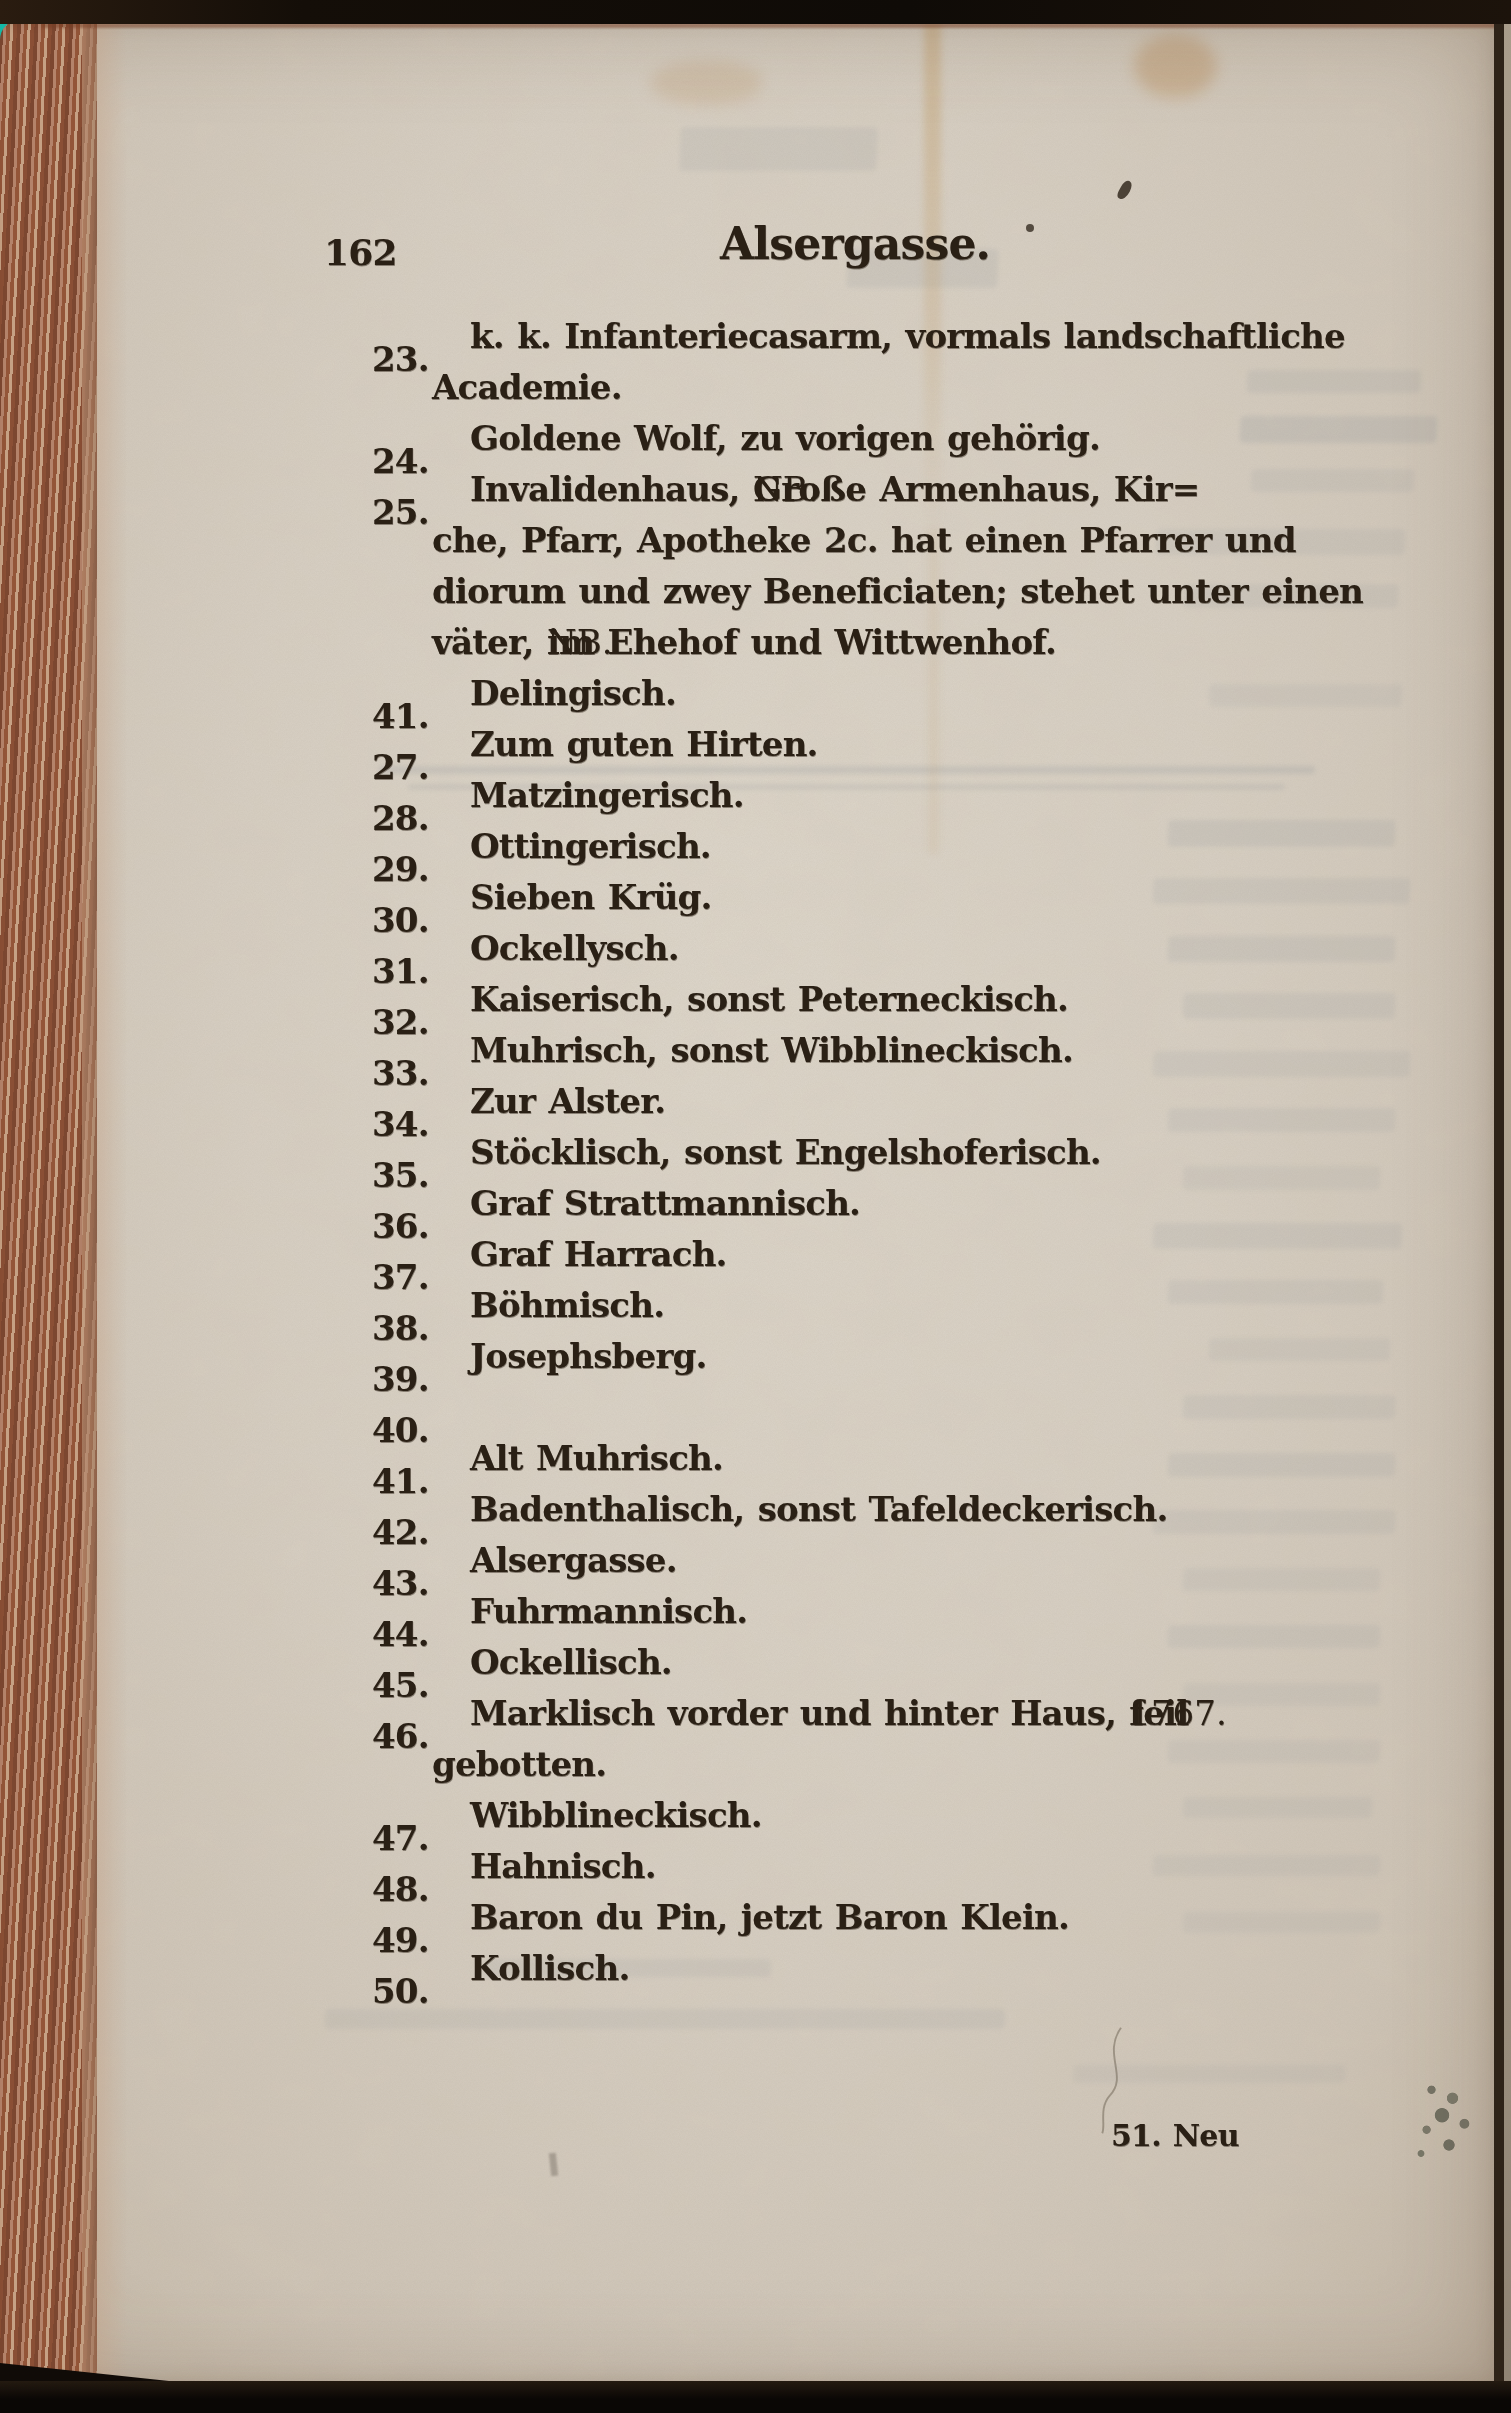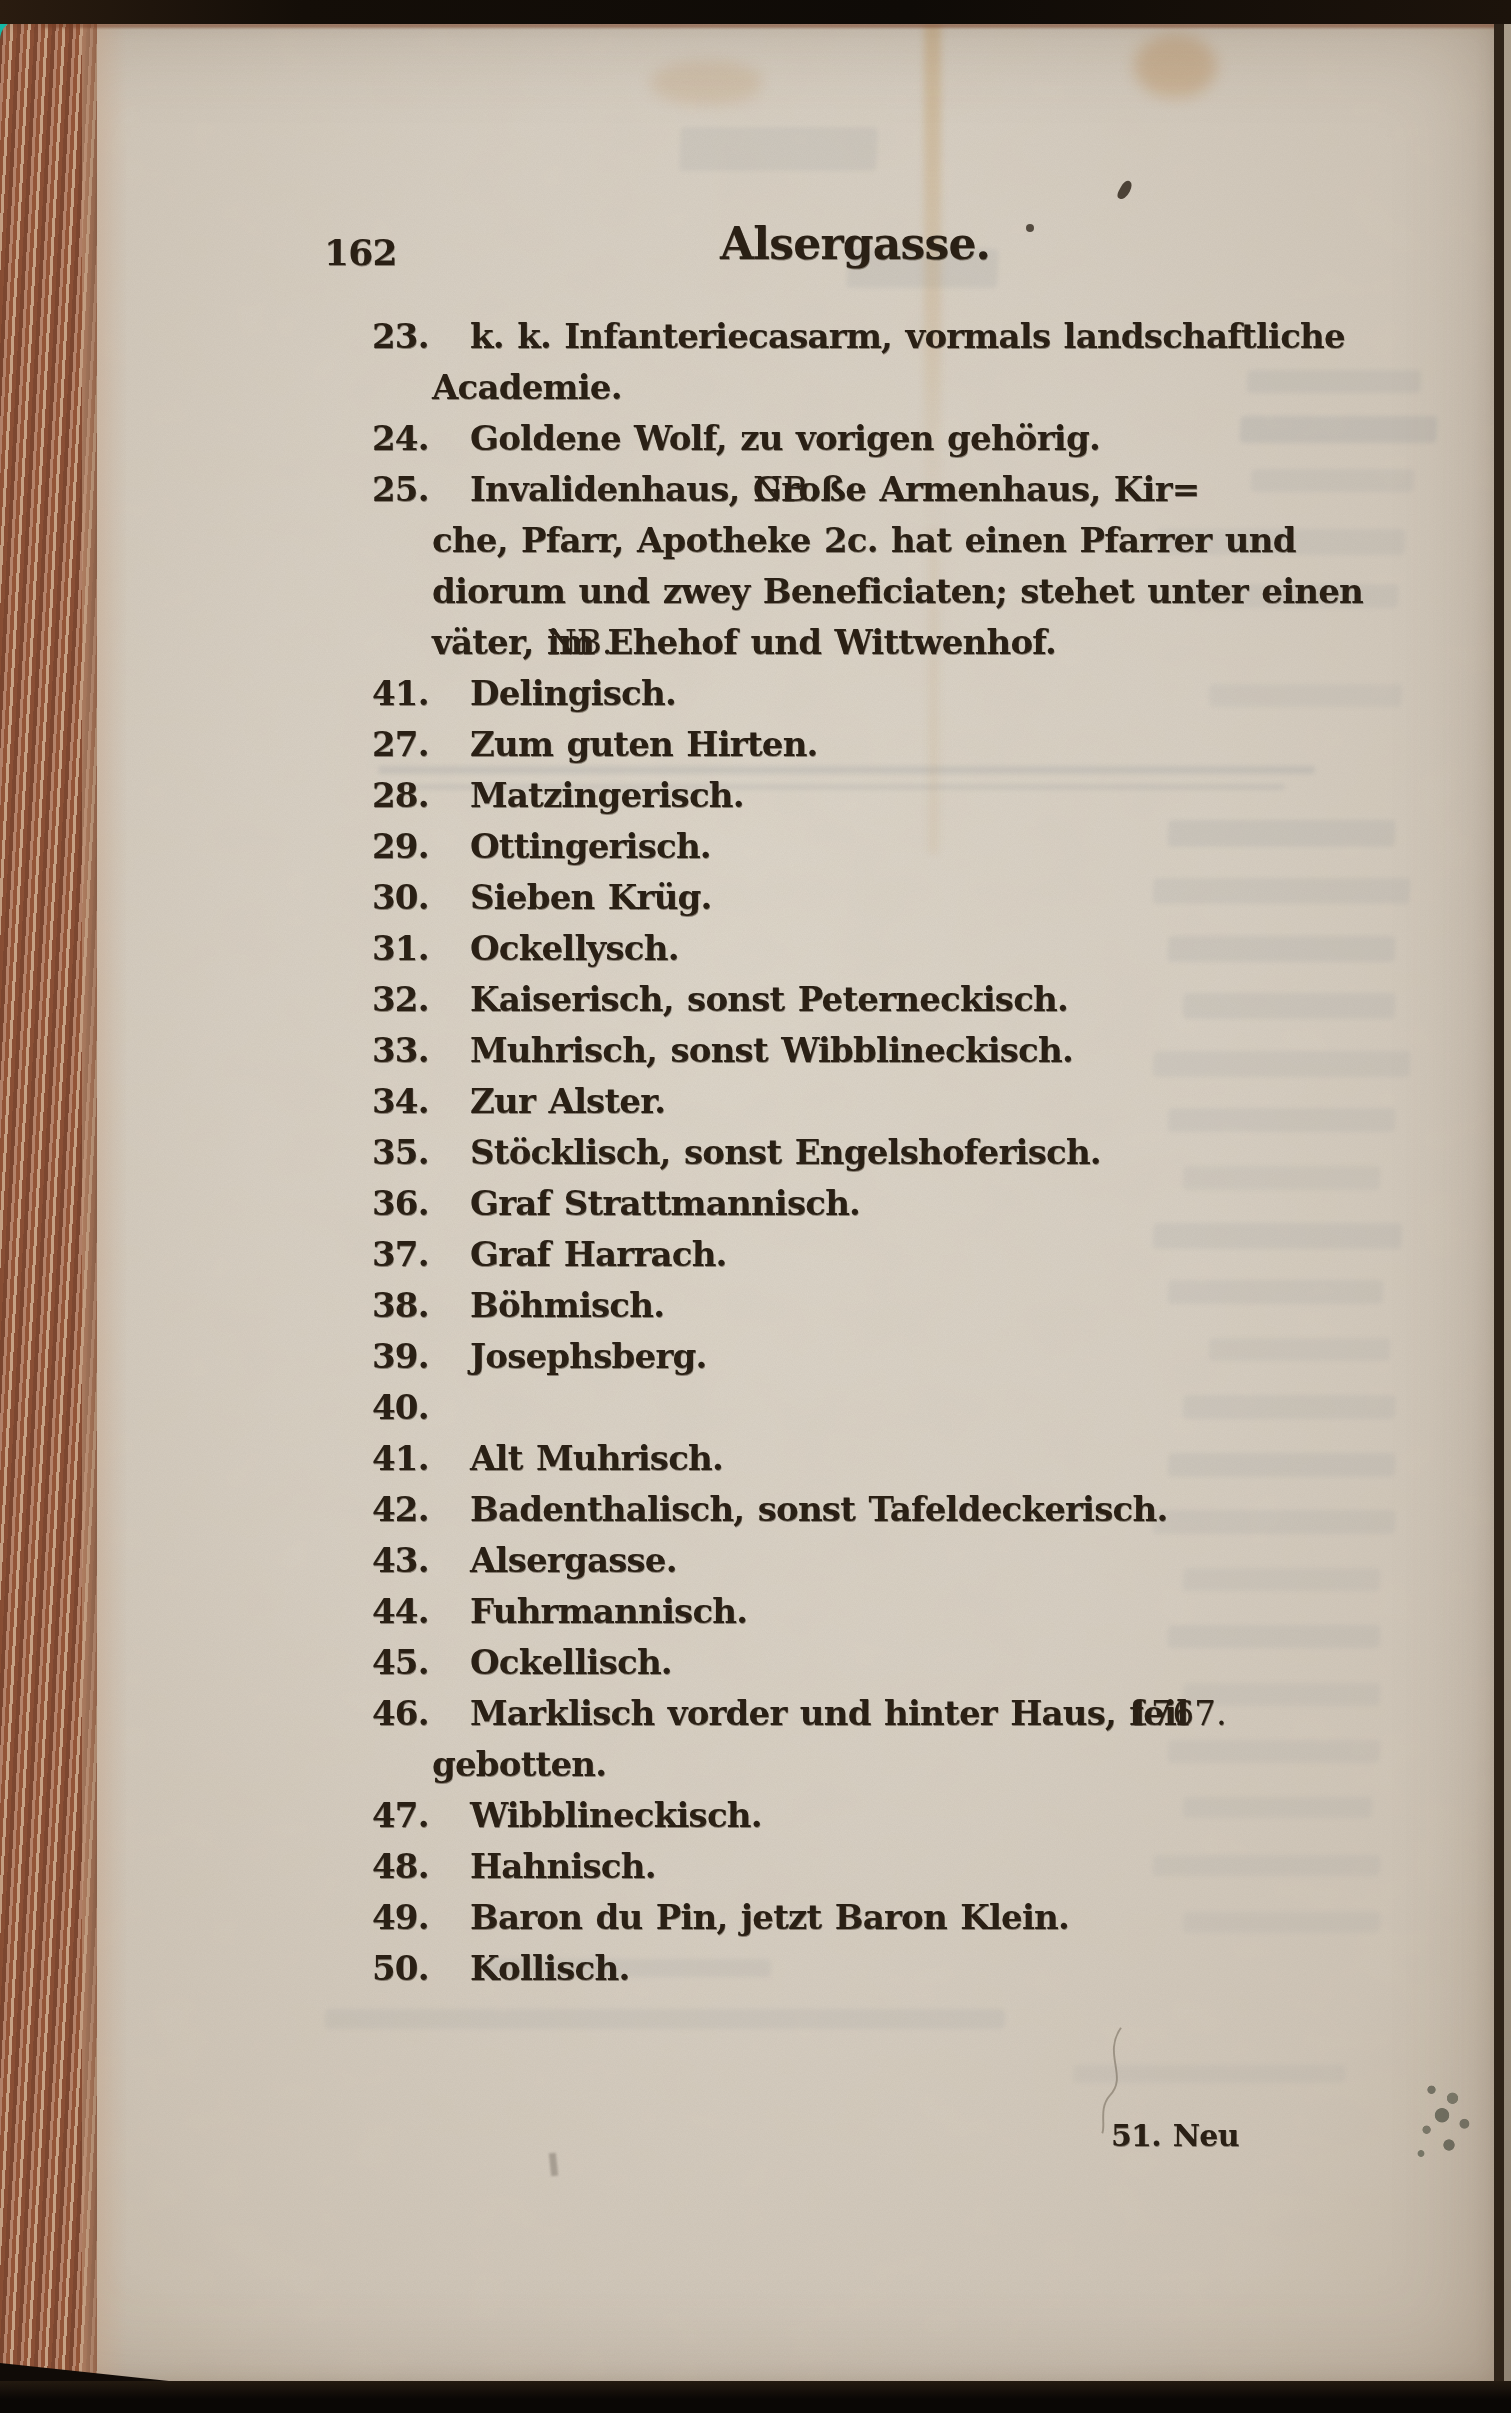--- a/index.html
+++ b/index.html
@@ -33,21 +33,21 @@
   .edge-right-light{left:1504px;top:0;width:7.6px;height:2413px;z-index:9;
     background:linear-gradient(180deg,#a89c8a,#b5a995 40%,#8f8373);}
 
   
   .ink{color:var(--ink);font-weight:700;letter-spacing:-0.8px;word-spacing:2.3px;
        text-shadow:0.5px 0.6px 0.6px rgba(42,32,21,.45);}
   .page-number{left:324px;top:231px;font-size:36px;z-index:5;}
   .header{left:720px;top:218px;font-size:44px;z-index:5;}
   .textblock{left:0;top:311px;width:1512px;z-index:5;}
   .textblock .line{position:relative;display:block;height:51px;line-height:51px;font-size:34px;width:1512px;}
-  .line .num{left:372px;}
+  .line .num{left:372px;margin-top:23px;}
   .line .txt{left:470px;}
   .line .txt.cont{left:432px;}
   .antiqua{font-weight:400;letter-spacing:0;text-align:right;}
   .catchword{left:1111px;top:2110px;height:51px;line-height:51px;font-size:30px;z-index:5;}
 
   
   .ghost{background:#7e8790;filter:blur(2.3px);border-radius:4.5px;z-index:3;transform:skewX(-2deg);}
   .stain{border-radius:50%;z-index:4;filter:blur(7.6px);background:#b07a3c;}
   .crease1{left:924px;top:23px;width:16.6px;height:514px;z-index:4;filter:blur(3.8px);
     background:linear-gradient(180deg,rgba(190,150,92,.38),rgba(190,150,92,.18) 60%,rgba(190,150,92,0));}

